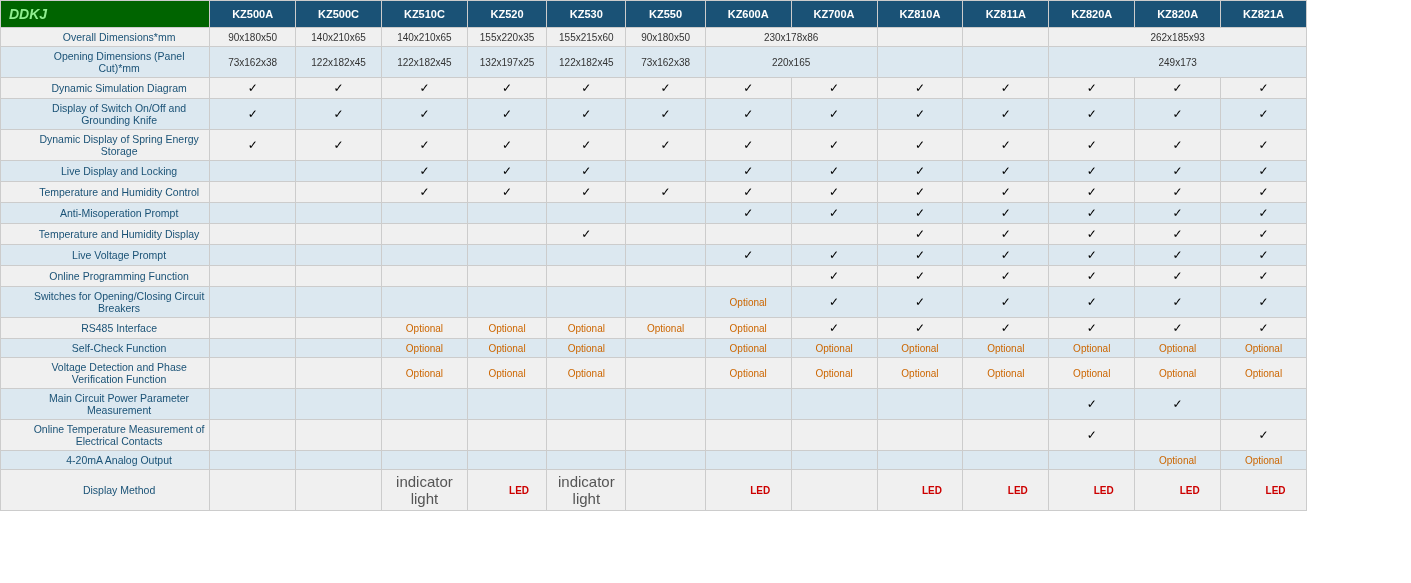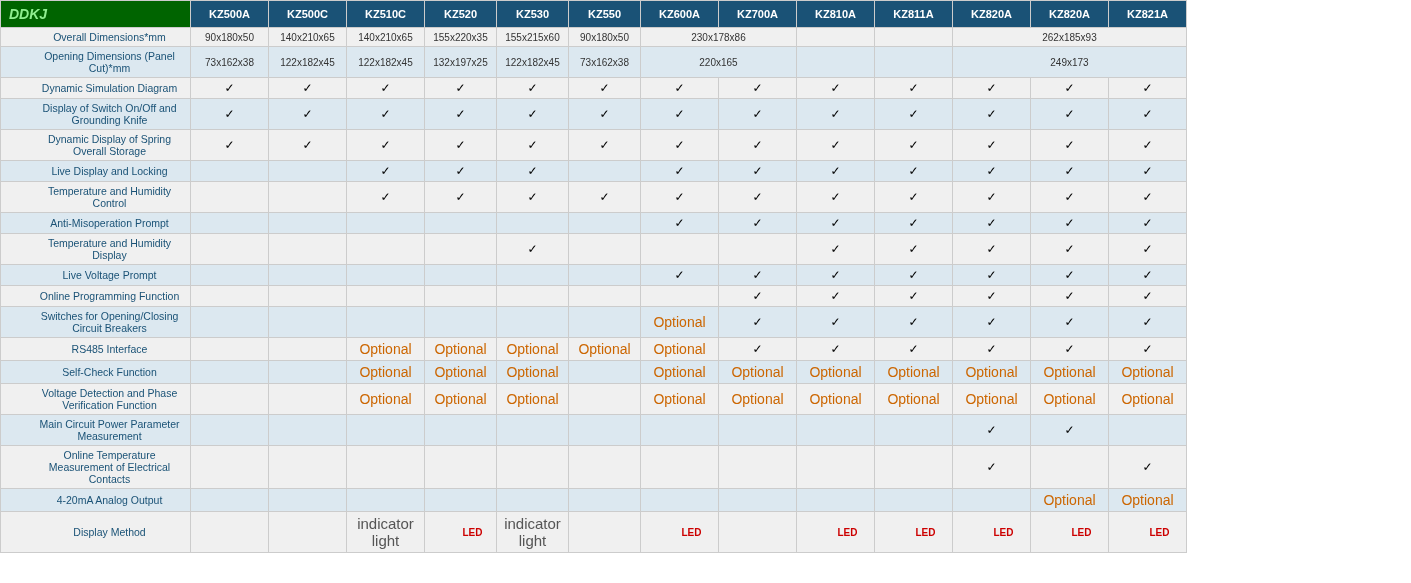--- a/index.html
+++ b/index.html
@@ -2,21 +2,21 @@
 <html><head>
   <meta charset="utf-8">
   <style>
     * { margin: 0; padding: 0; box-sizing: border-box; }
     body {
       font-family: Arial, sans-serif;
       font-size: 11px;
       background: #fff;
     }
     .container {
-      width: 1187px;
+      width: 1307px;
       overflow-x: auto;
     }
     table {
       width: 100%;
       border-collapse: collapse;
       table-layout: fixed;
     }
     th, td {
       border: 1px solid #ccc;
       text-align: center;
@@ -53,21 +53,21 @@
       color: #1a5276;
       font-size: 10.5px;
       padding-left: 32px;
     }
     .check {
       color: #000;
       font-size: 12px;
     }
     .optional-text {
       color: #cc6600;
-      font-size: 14px;
+      font-size: 10px;
     }
     .dim-text {
       color: #333;
       font-size: 10px;
     }
     .led-text {
       color: #cc0000;
       font-size: 10px;
       font-weight: bold;
       margin-left: 24px;
@@ -171,21 +171,21 @@
           <td><span class="check">✓</span></td>
           <td><span class="check">✓</span></td>
           <td><span class="check">✓</span></td>
           <td><span class="check">✓</span></td>
           <td><span class="check">✓</span></td>
           <td><span class="check">✓</span></td>
           <td><span class="check">✓</span></td>
           <td><span class="check">✓</span></td>
         </tr>
         <tr>
-          <td class="row-label">Dynamic Display of Spring Overall Storage</td>
+          <td class="row-label">Dynamic Display of Spring Energy Storage</td>
           <td><span class="check">✓</span></td>
           <td><span class="check">✓</span></td>
           <td><span class="check">✓</span></td>
           <td><span class="check">✓</span></td>
           <td><span class="check">✓</span></td>
           <td><span class="check">✓</span></td>
           <td><span class="check">✓</span></td>
           <td><span class="check">✓</span></td>
           <td><span class="check">✓</span></td>
           <td><span class="check">✓</span></td>

